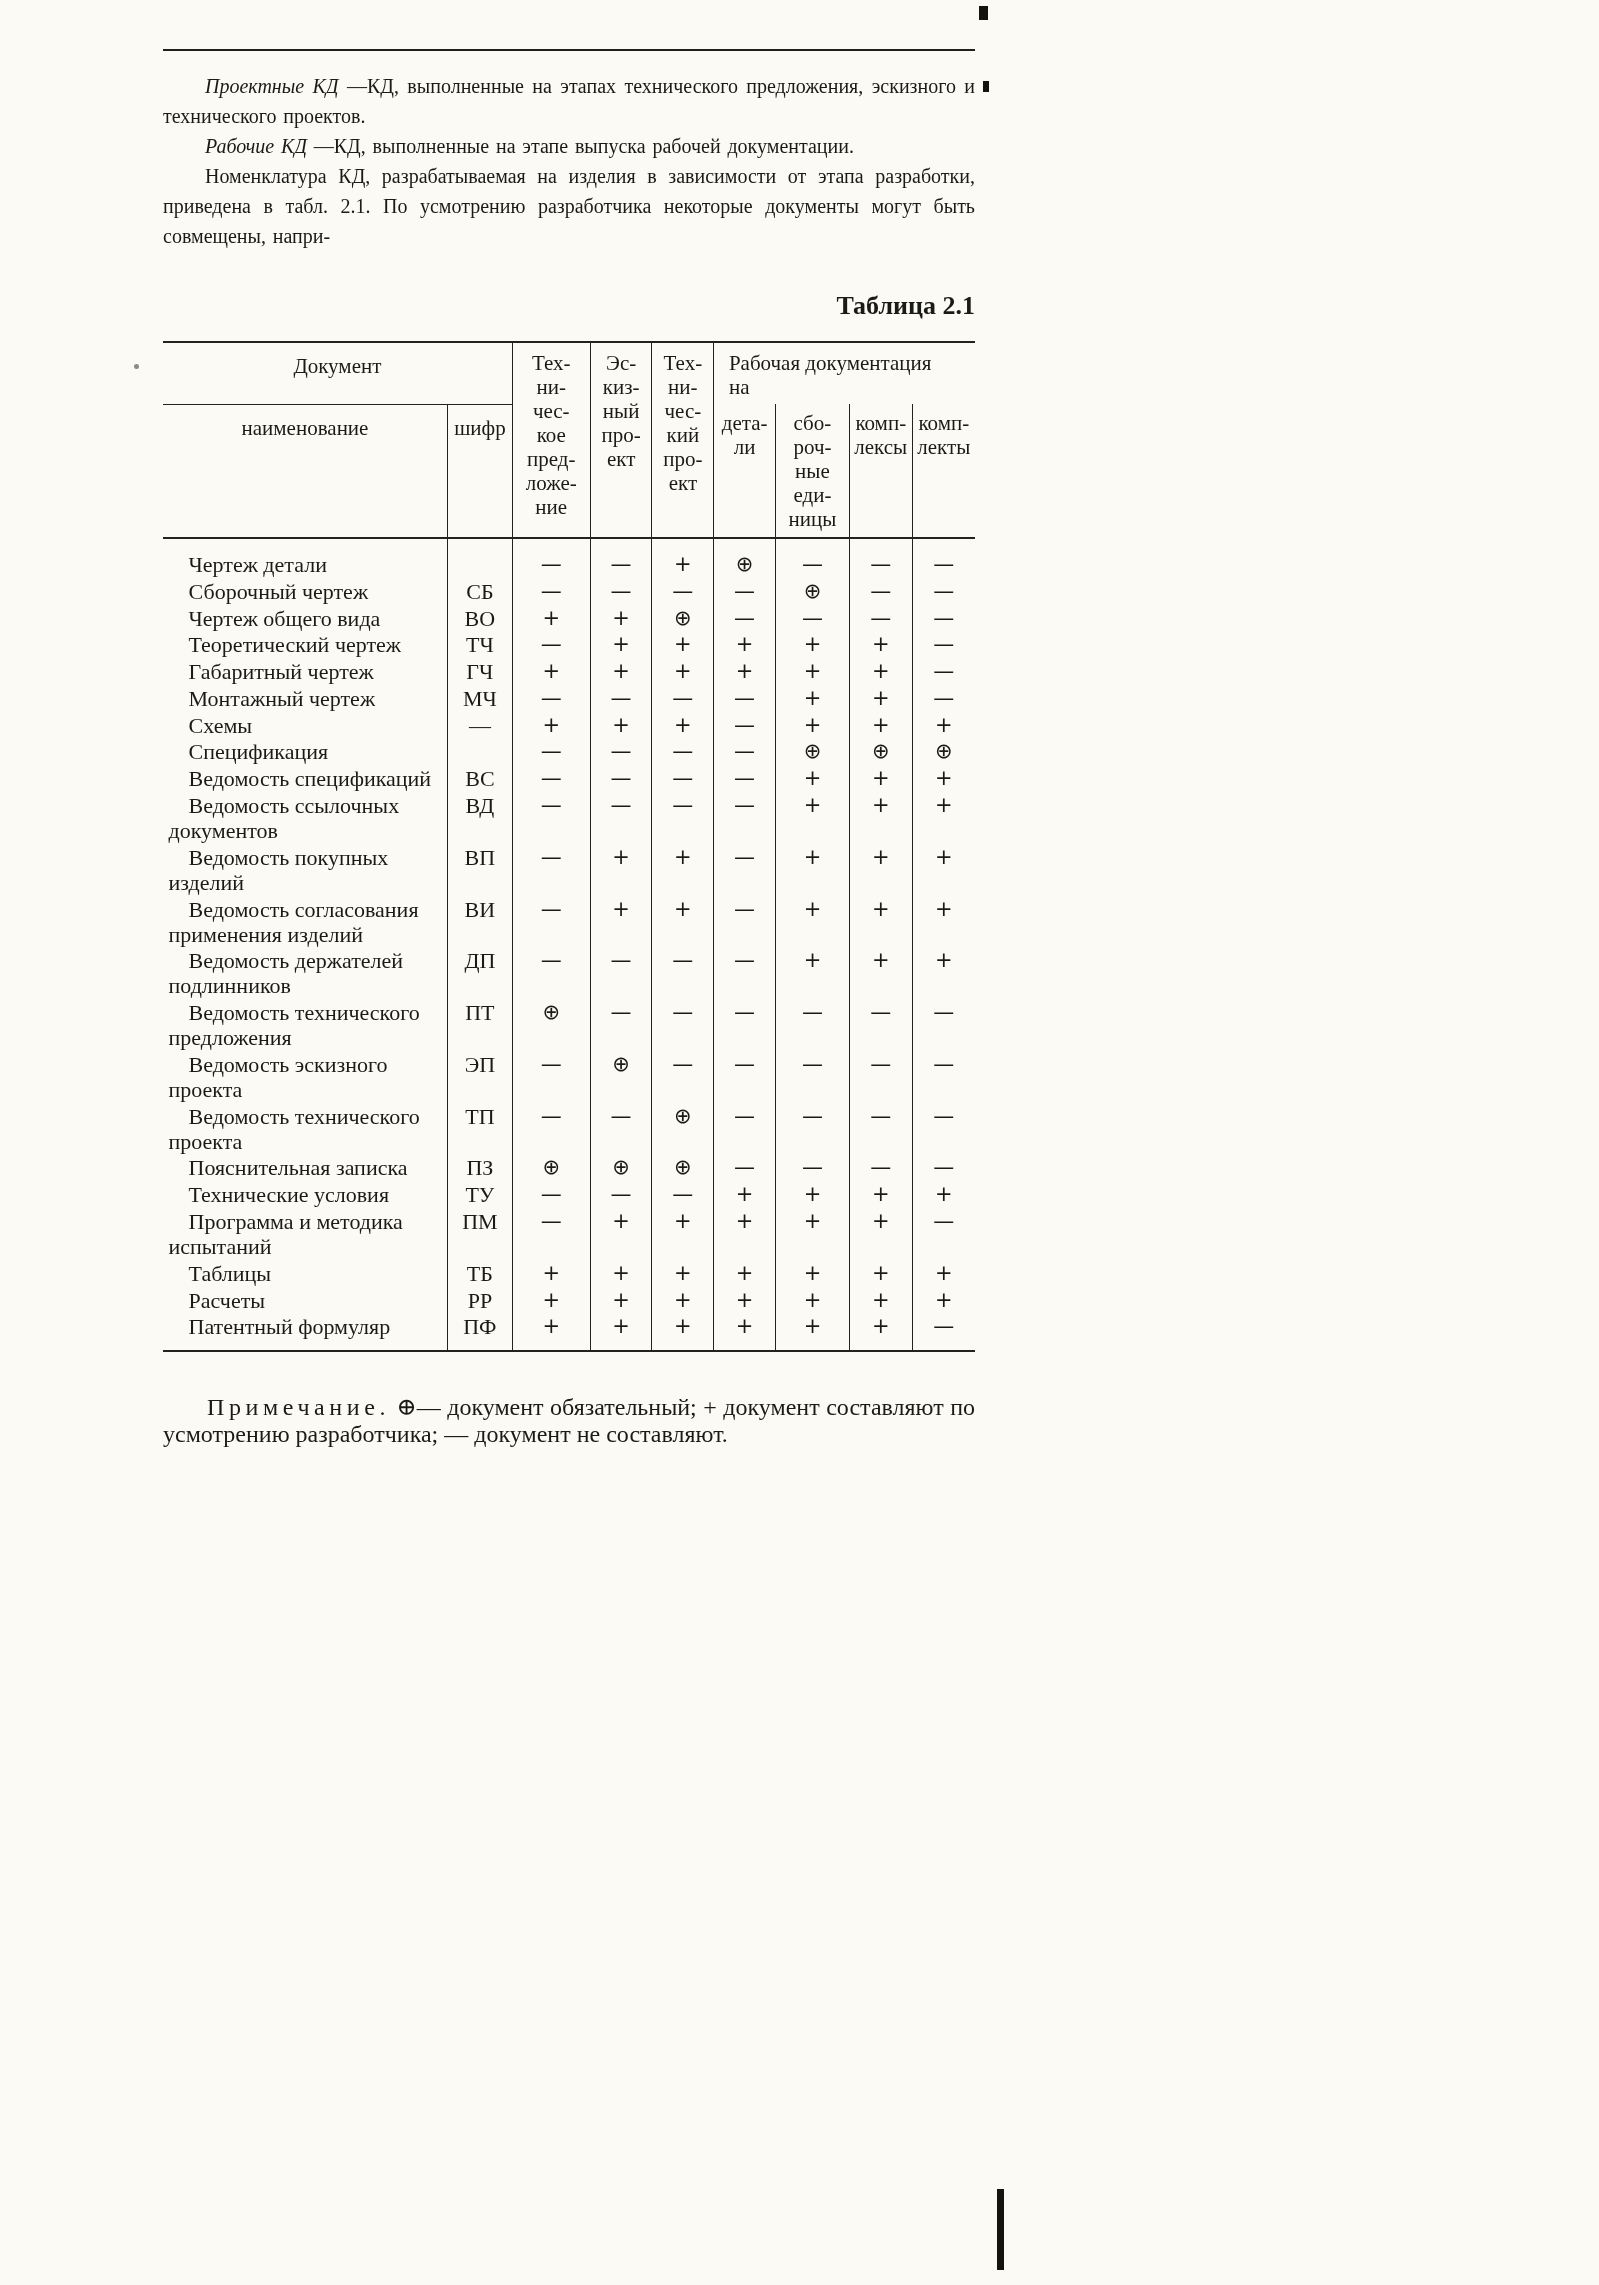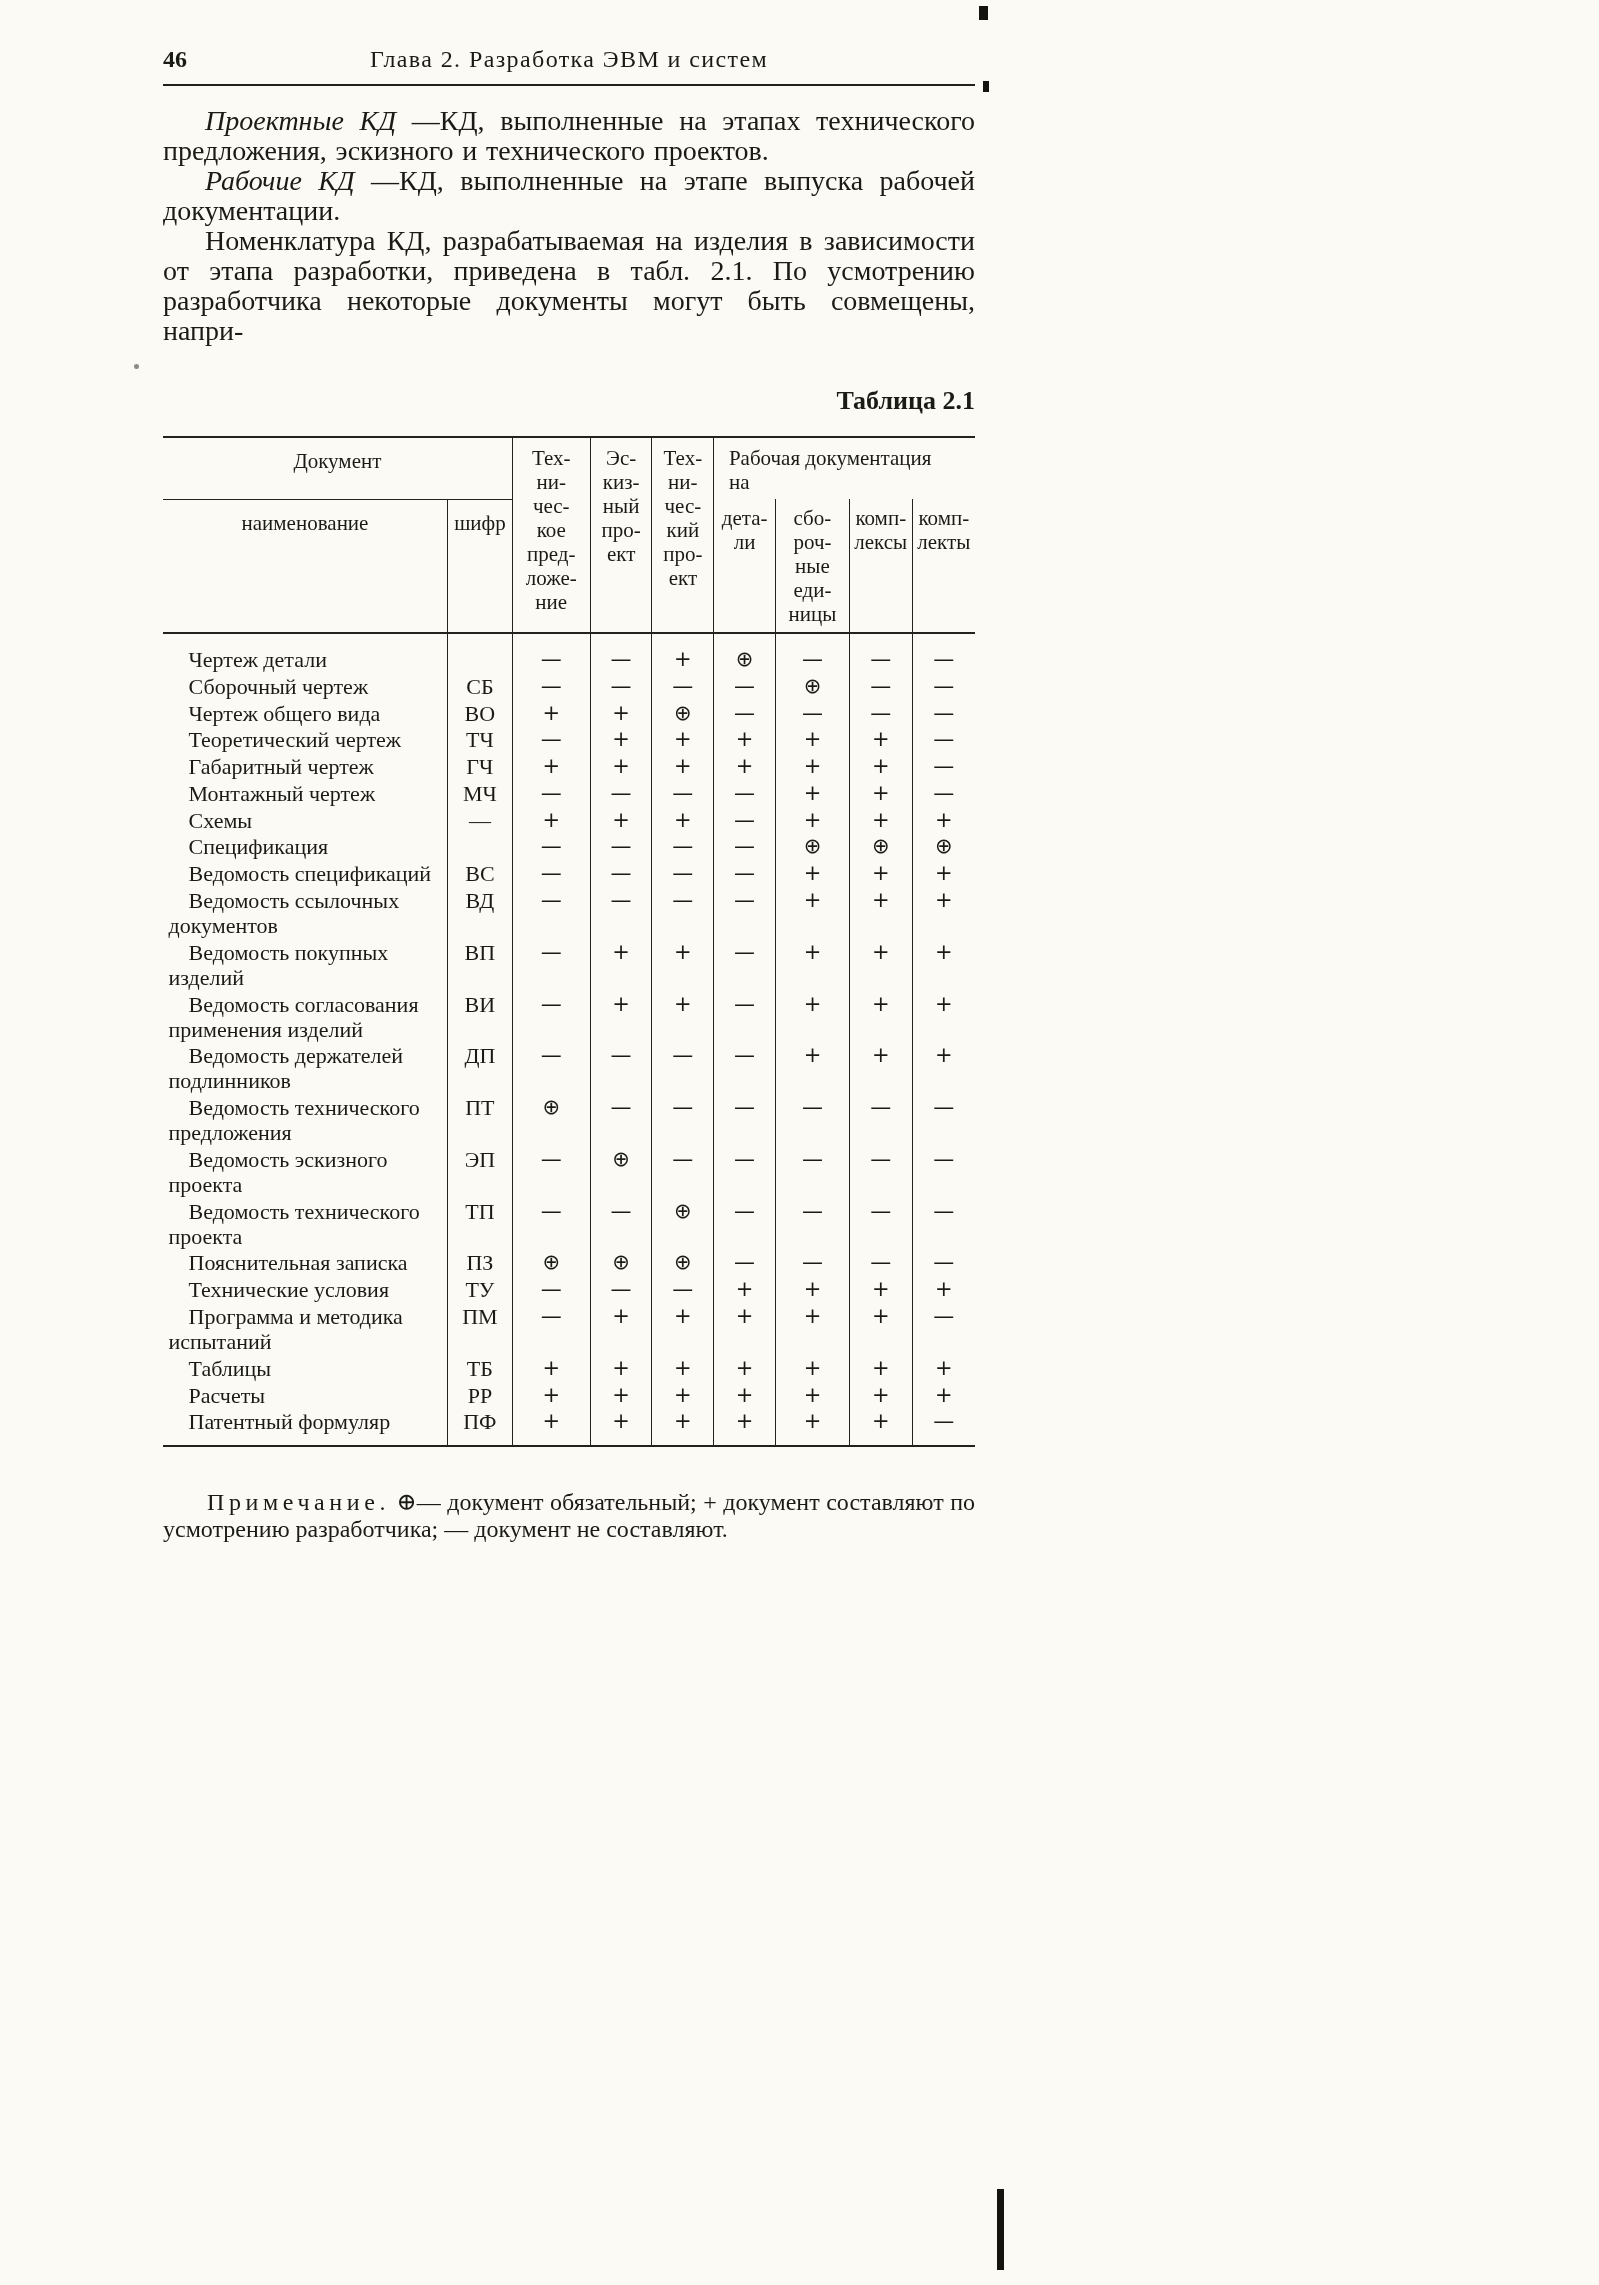--- a/index.html
+++ b/index.html
@@ -41,21 +41,21 @@
   }
   .head-rule {
     height: 2.8px;
     background: #201f1a;
     margin-top: 4.6px;
   }
   
   .para-block { margin-top: 20px; }
   .para-block p {
     margin: 0;
-    font-size: 28px;
+    font-size: 20px;
     line-height: 30px;
     text-align: justify;
     text-indent: 42px;
     word-spacing: 1.8px;
   }
   .lead-italic { font-style: italic; }
   
   .tbl-caption {
     margin-top: 40px;
     text-align: right;
@@ -127,24 +127,20 @@
   .artifact-1 { left: 979px; top: 5.5px;    width: 9.2px; height: 14.7px; }
   .artifact-2 { left: 983px; top: 81px;   width: 6.4px;  height: 11px; }
   .artifact-3 { left: 997px; top: 2189px; width: 7.3px;  height: 81px; }
   .artifact-4 { left: 134px;  top: 364px;  width: 4.6px;  height: 4.6px; background:#8d8c84; border-radius:50%; }
 </style>
 </head>
 <body>
 
 <div class="content">
 
-  <div class="page-head">
-    <span class="page-num">46</span>
-    <div class="chapter">Глава 2. Разработка ЭВМ и систем</div>
-  </div>
   <div class="head-rule"></div>
 
   <div class="para-block">
     <p><span class="lead-italic">Проектные КД</span><span> —КД, выполненные на этапах технического предложения, эскизного и технического проектов.</span></p>
     <p><span class="lead-italic">Рабочие КД</span><span> —КД, выполненные на этапе выпуска рабочей документации.</span></p>
     <p><span class="lead-italic"></span><span>Номенклатура КД, разрабатываемая на изделия в зависимости от этапа разработки, приведена в табл. 2.1. По усмотрению разработчика некоторые документы могут быть совмещены, напри-</span></p>
   </div>
 
   <div class="tbl-caption">Таблица 2.1</div>
 

